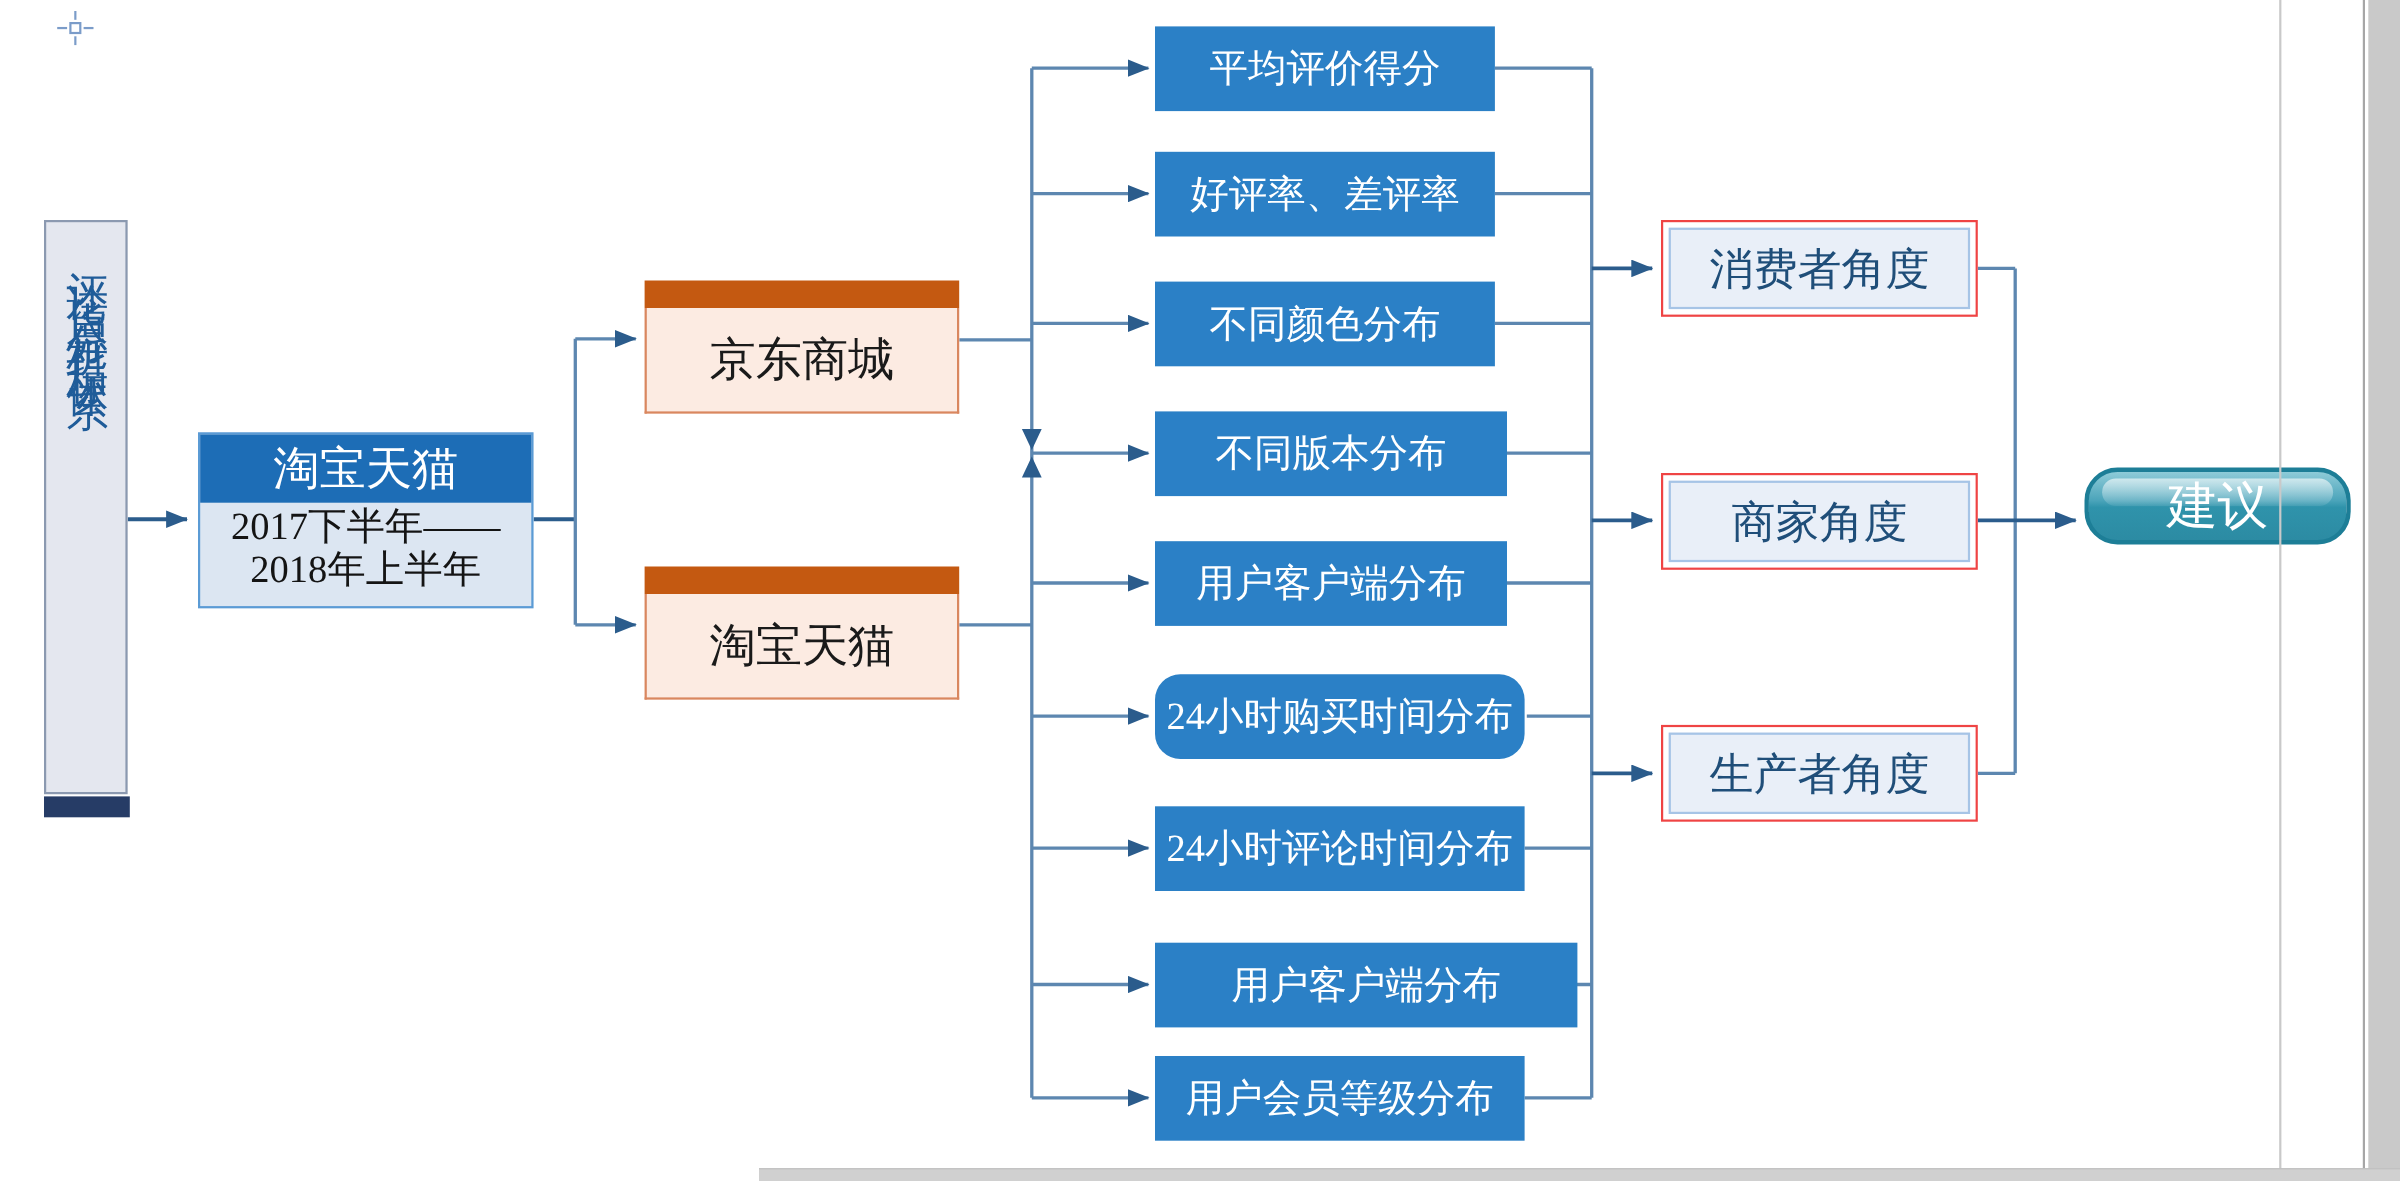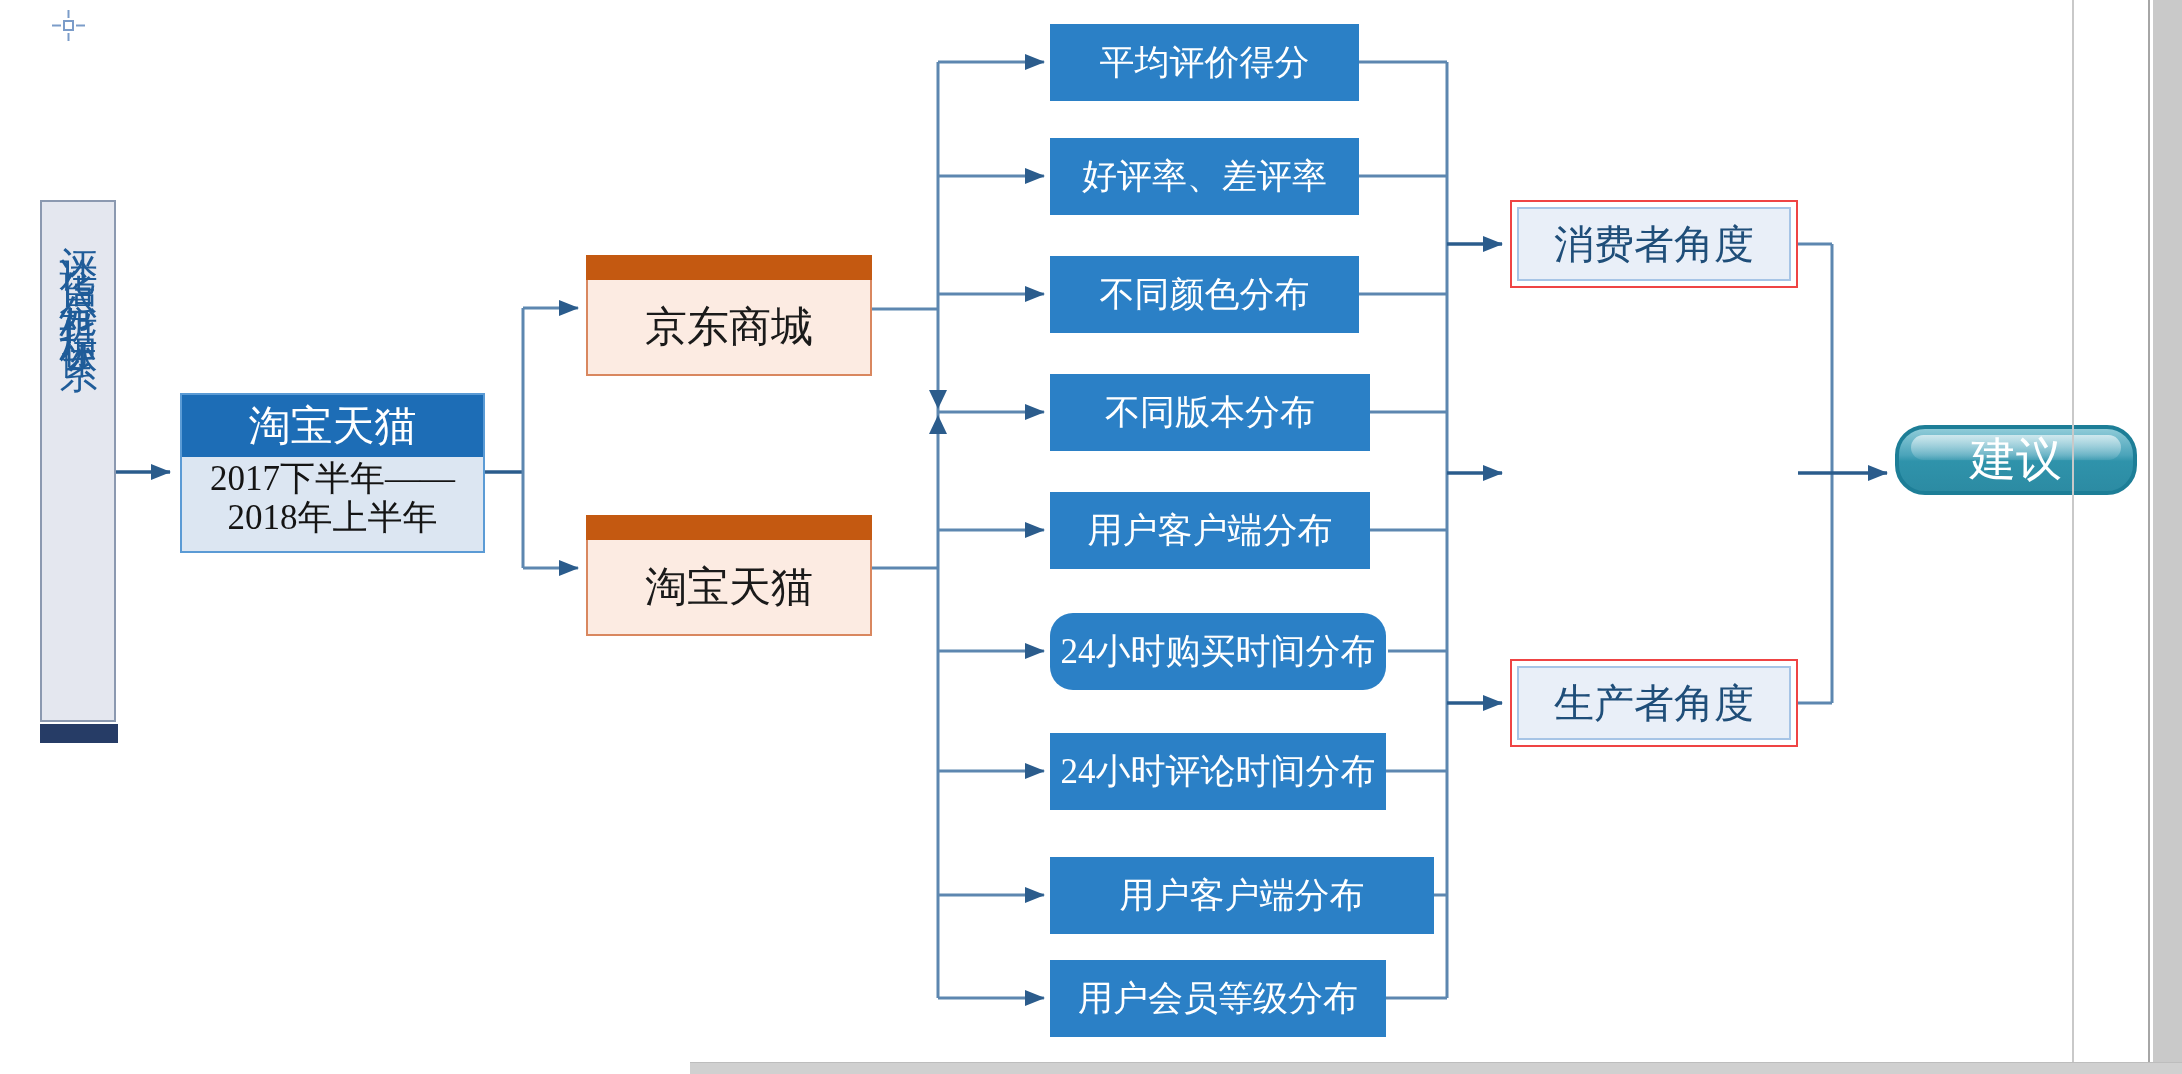--- a/index.html
+++ b/index.html
@@ -196,20 +196,25 @@
     </div>
   <div class="node metric" style="left:1050px;top:960px;width:336px;">
       <span>用户会员等级分布</span>
     </div>
 
   <div class="node persp" style="left:1510px;top:200px;">
     <div class="in">
         <span>消费者角度</span>
       </div>
   </div>
+  <div class="node persp" style="left:1510px;top:430px;">
+    <div class="in">
+        <span>商家角度</span>
+      </div>
+  </div>
   <div class="node persp" style="left:1510px;top:659px;">
     <div class="in">
         <span>生产者角度</span>
       </div>
   </div>
 
   <div class="node sugg">
     <span>建议</span>
   </div>
 

